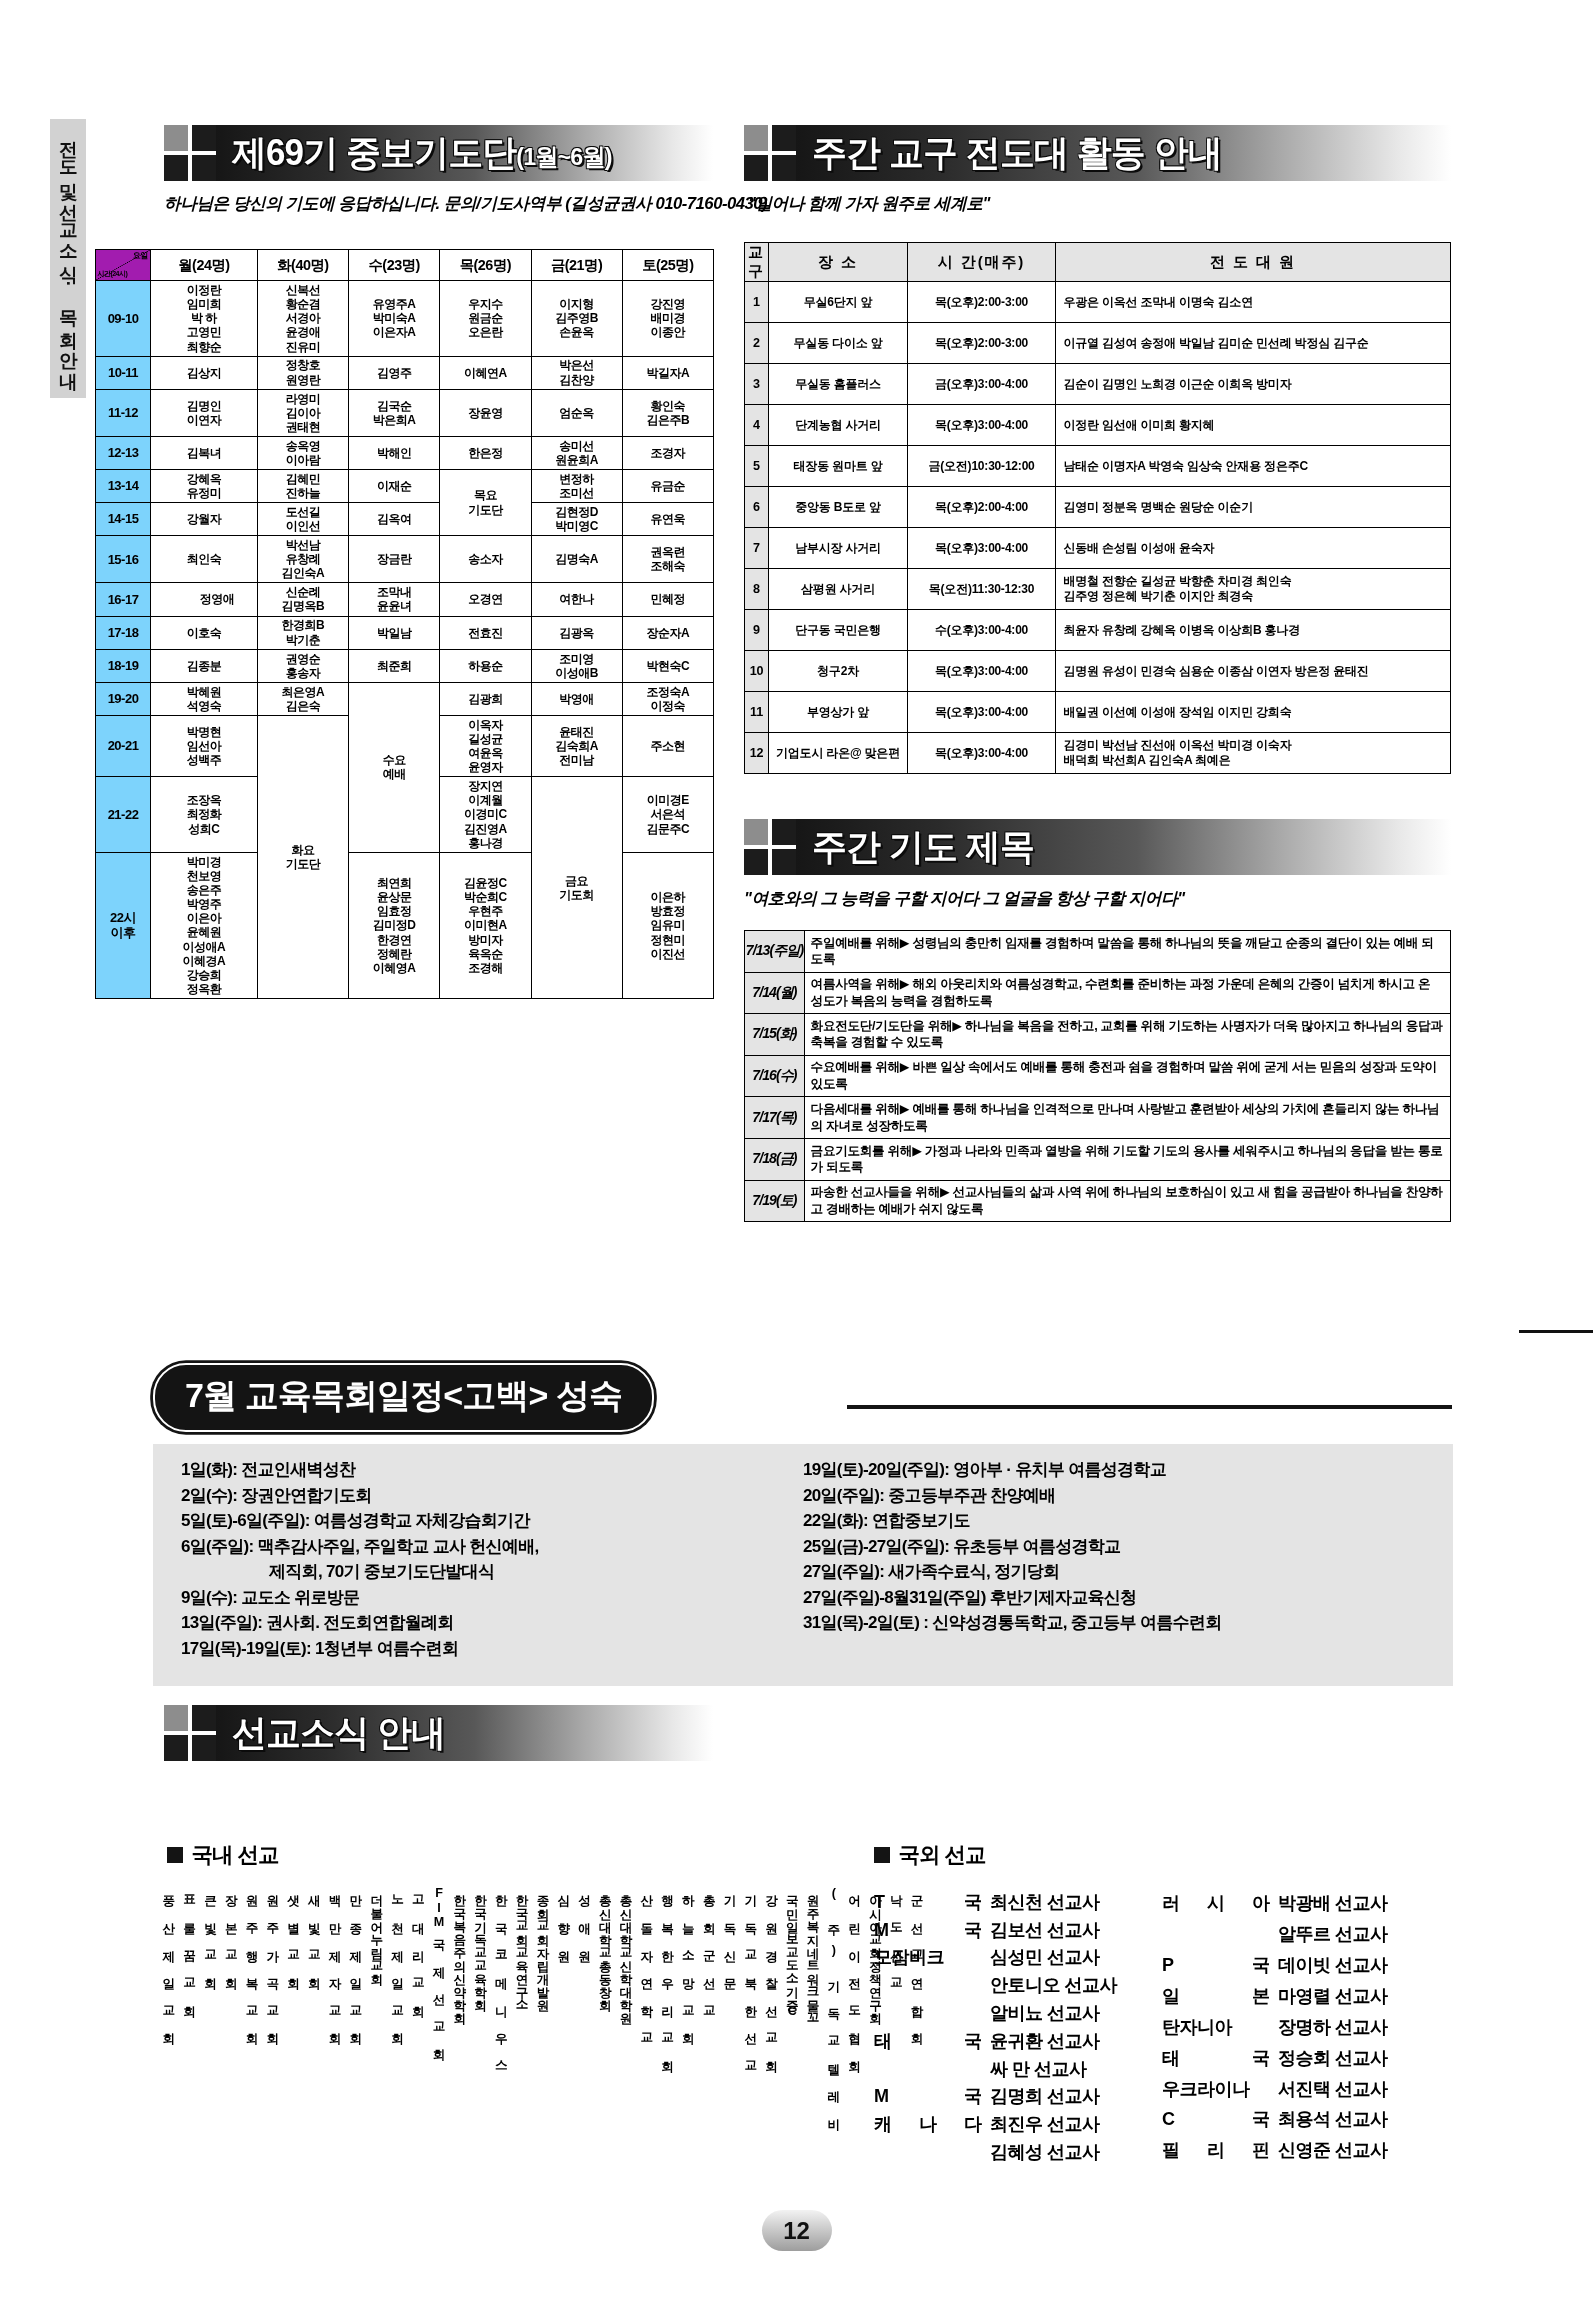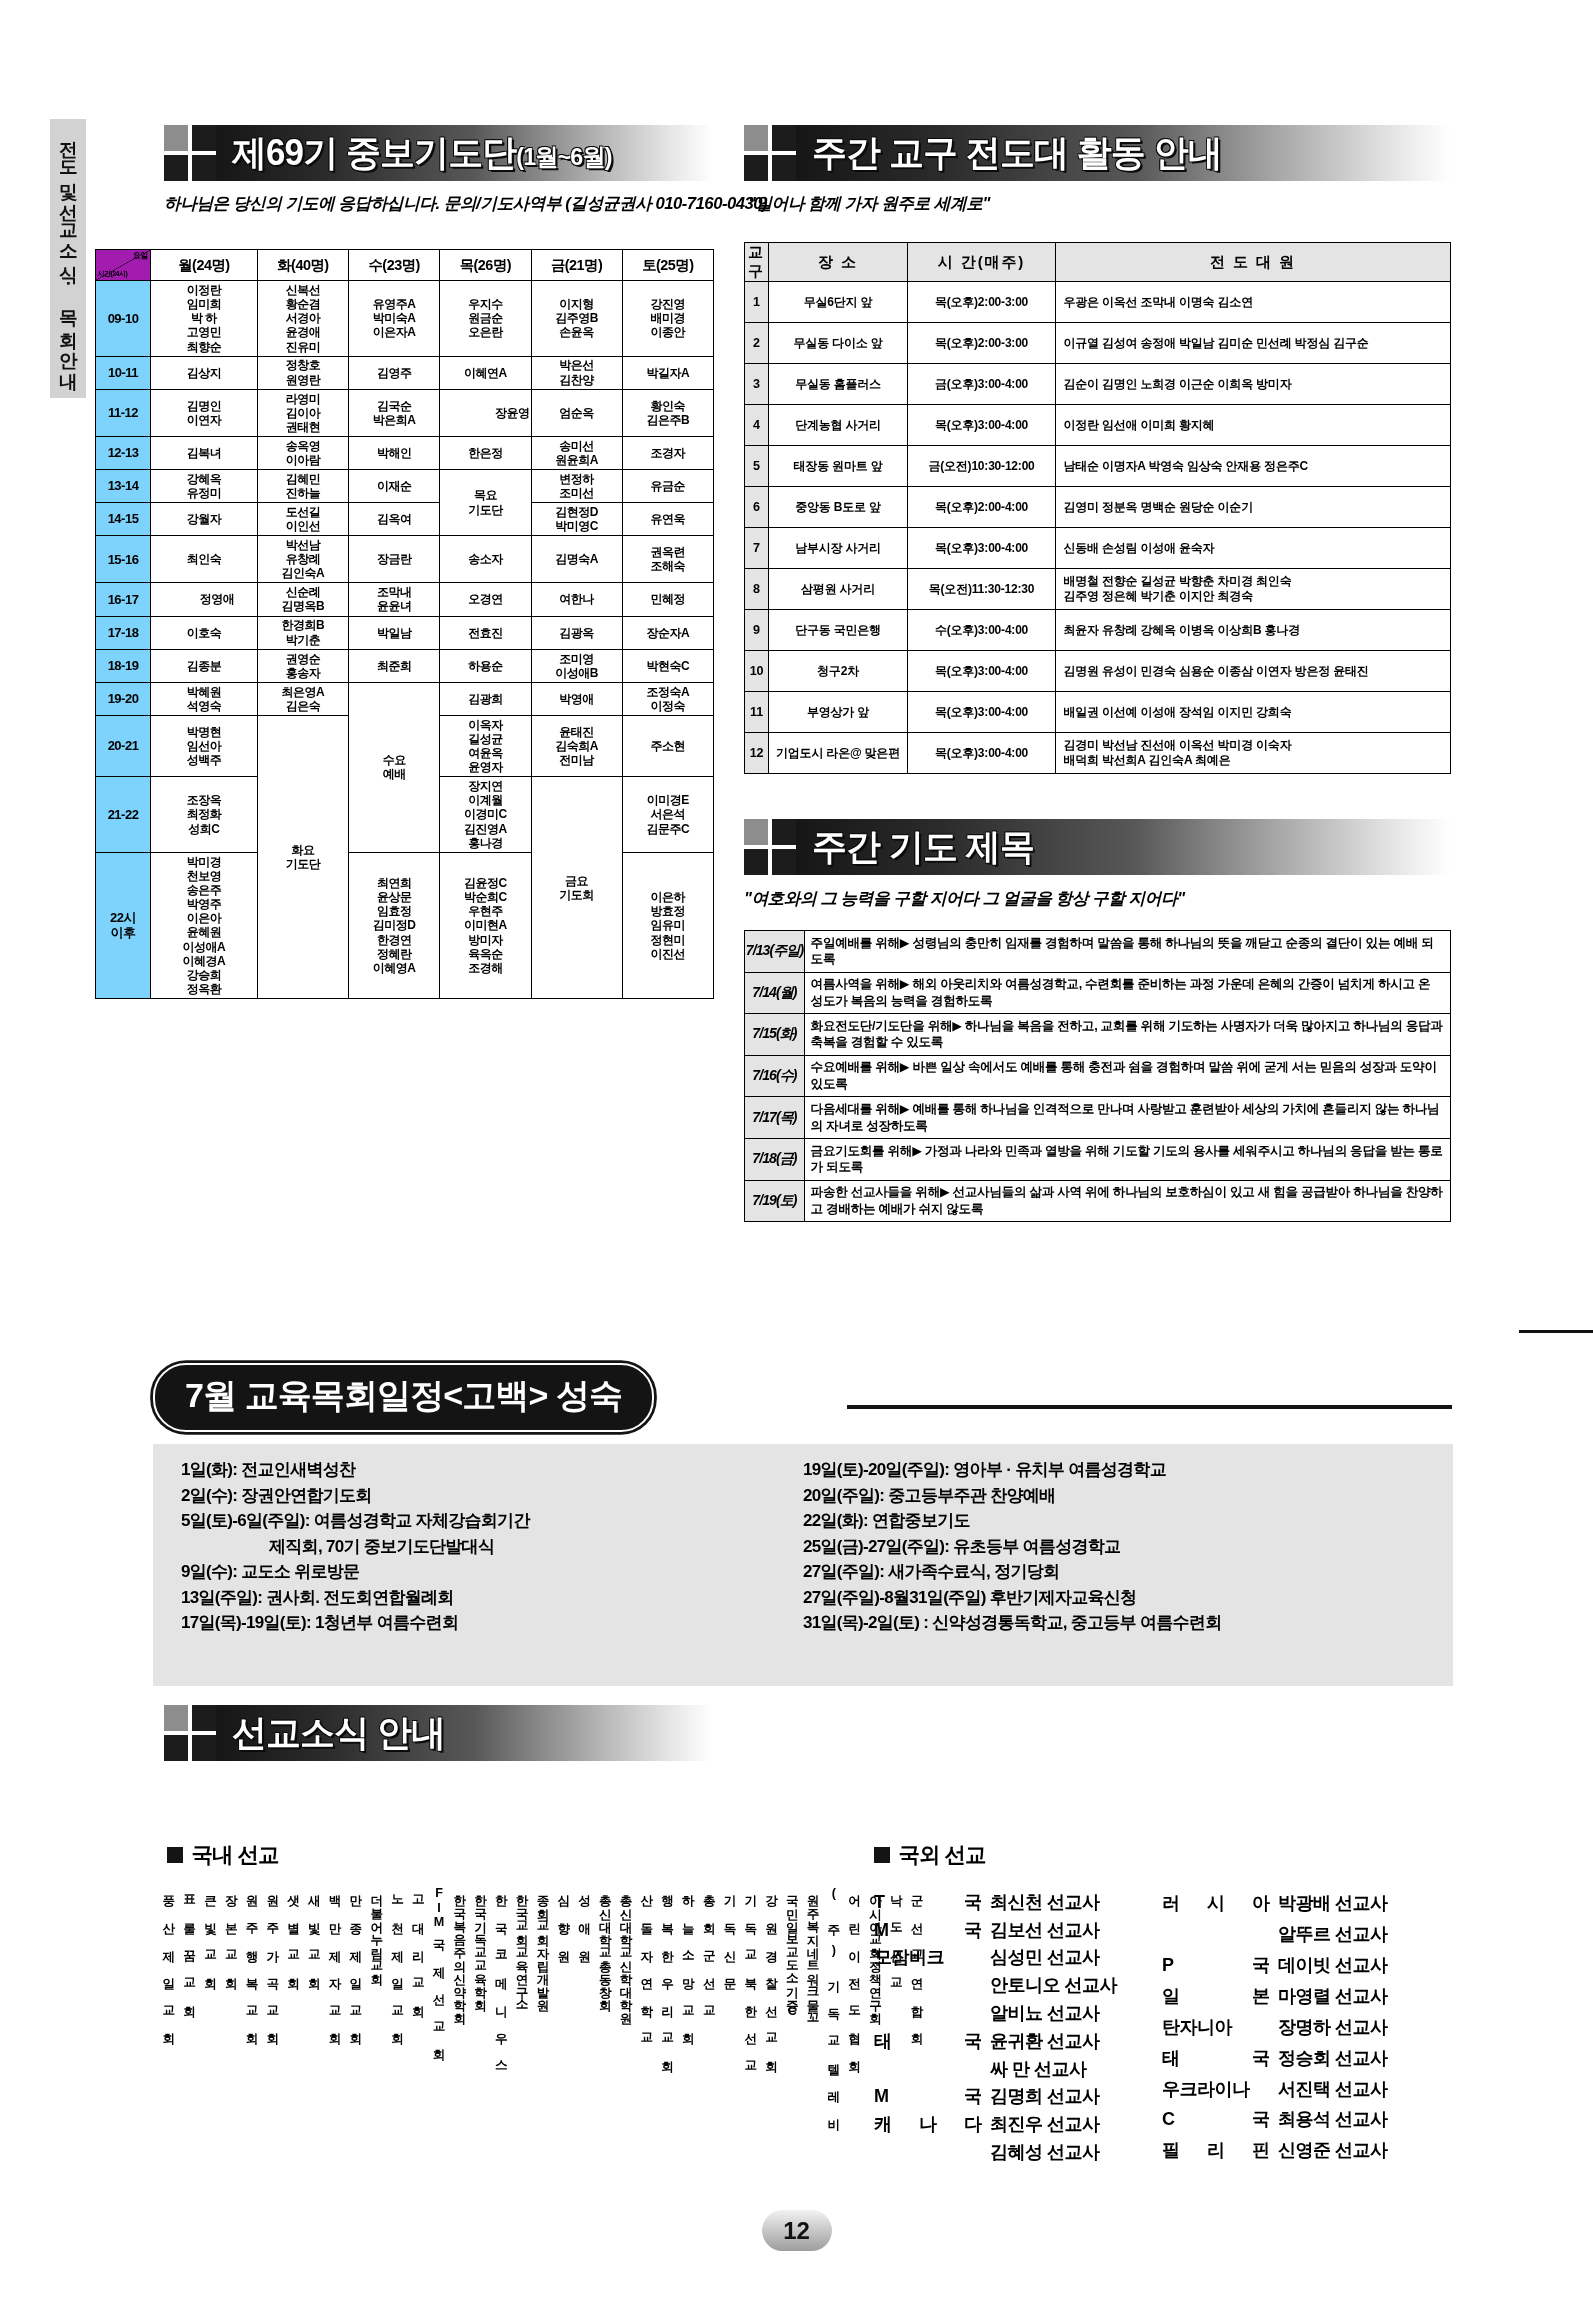--- a/index.html
+++ b/index.html
@@ -228,21 +228,21 @@
         </tr>
         <tr>
           <td class="timecol" style="white-space: pre-line;">11-12</td>
           <td class="names" style="white-space: pre-line;">김명인
 이연자</td>
           <td class="names" style="white-space: pre-line;">라영미
 김이아
 권태현</td>
           <td class="names" style="white-space: pre-line;">김국순
 박은희A</td>
-          <td class="names" style="white-space: pre-line; text-align: right;">장윤영</td>
+          <td class="names" style="white-space: pre-line;">장윤영</td>
           <td class="names" style="white-space: pre-line;">엄순옥</td>
           <td class="names" style="white-space: pre-line;">황인숙
 김은주B</td>
         </tr>
         <tr>
           <td class="timecol" style="white-space: pre-line;">12-13</td>
           <td class="names" style="white-space: pre-line;">김복녀</td>
           <td class="names" style="white-space: pre-line;">송옥영
 이아람</td>
           <td class="names" style="white-space: pre-line;">박해인</td>
@@ -548,20 +548,21 @@
   <div class="pill-wrap">
     <div class="pill">7월 교육목회일정&lt;고백&gt; 성숙</div>
   </div>
   <div class="pill-line"></div>
 
   <div class="sched">
     <ul id="sched-left">
         <li>1일(화): 전교인새벽성찬</li>
         <li>2일(수): 장권안연합기도회</li>
         <li>5일(토)-6일(주일): 여름성경학교 자체강습회기간</li>
+        <li>6일(주일): 맥추감사주일, 주일학교 교사 헌신예배,</li>
         <li class="indent">제직회, 70기 중보기도단발대식</li>
         <li>9일(수): 교도소 위로방문</li>
         <li>13일(주일): 권사회. 전도회연합월례회</li>
         <li>17일(목)-19일(토): 1청년부 여름수련회</li>
       </ul>
     <ul id="sched-right">
         <li>19일(토)-20일(주일): 영아부 · 유치부 여름성경학교</li>
         <li>20일(주일): 중고등부주관 찬양예배</li>
         <li>22일(화): 연합중보기도</li>
         <li>25일(금)-27일(주일): 유초등부 여름성경학교</li>

